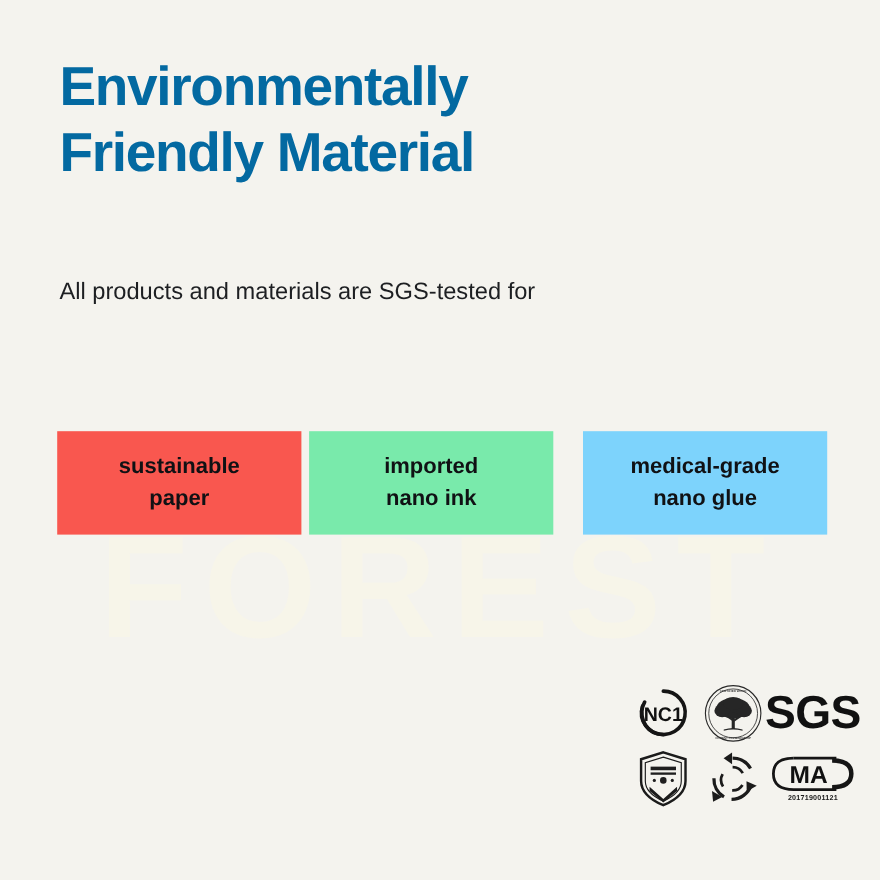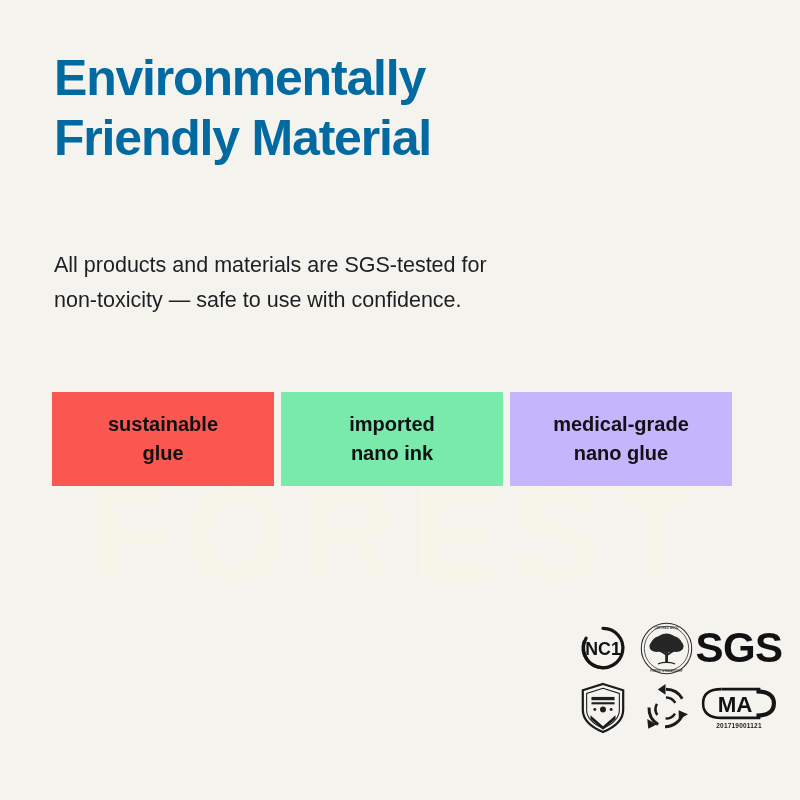--- a/index.html
+++ b/index.html
@@ -144,36 +144,35 @@
 
   <div class="watermark" style="color: rgb(247, 245, 233);">FOREST</div>
 
   <div class="headline">
     <span class="ln">Environmentally</span>
     <span class="ln">Friendly Material</span>
   </div>
 
   <div class="bodycopy">
     <span class="ln">All products and materials are SGS-tested for</span>
-    <span class="ln">non-toxicity — safe to use with confidence.</span>
   </div>
 
   <div class="chips">
 
     <div class="chip" style="background-color: rgb(249, 87, 79);">
       <span class="ln">sustainable</span>
-      <span class="ln">glue</span>
+      <span class="ln">paper</span>
     </div>
 
     <div class="chip" style="background-color: rgb(121, 234, 171);">
       <span class="ln">imported</span>
       <span class="ln">nano ink</span>
     </div>
 
-    <div class="chip" style="background-color: #c4b5fd;">
+    <div class="chip" style="background-color: #7dd3fc; margin-left: 20px;">
       <span class="ln">medical-grade</span>
       <span class="ln">nano glue</span>
     </div>
 
   </div>
 
   <div class="badges">
 
     <div class="badge-row">
 

